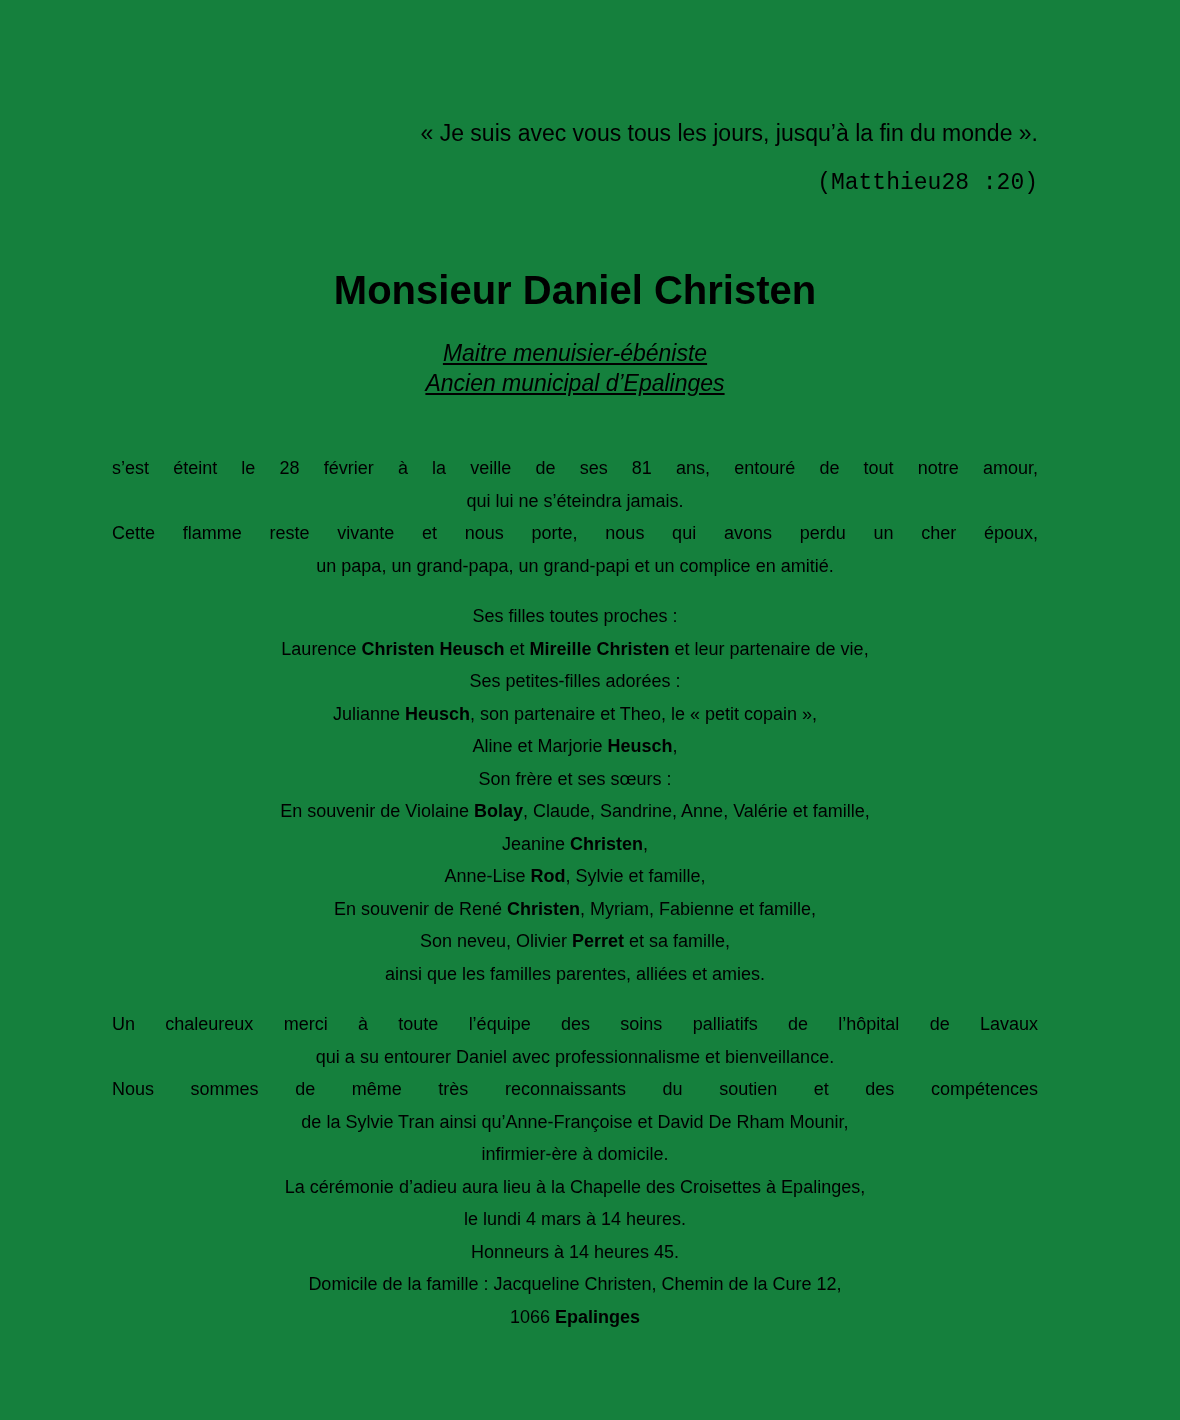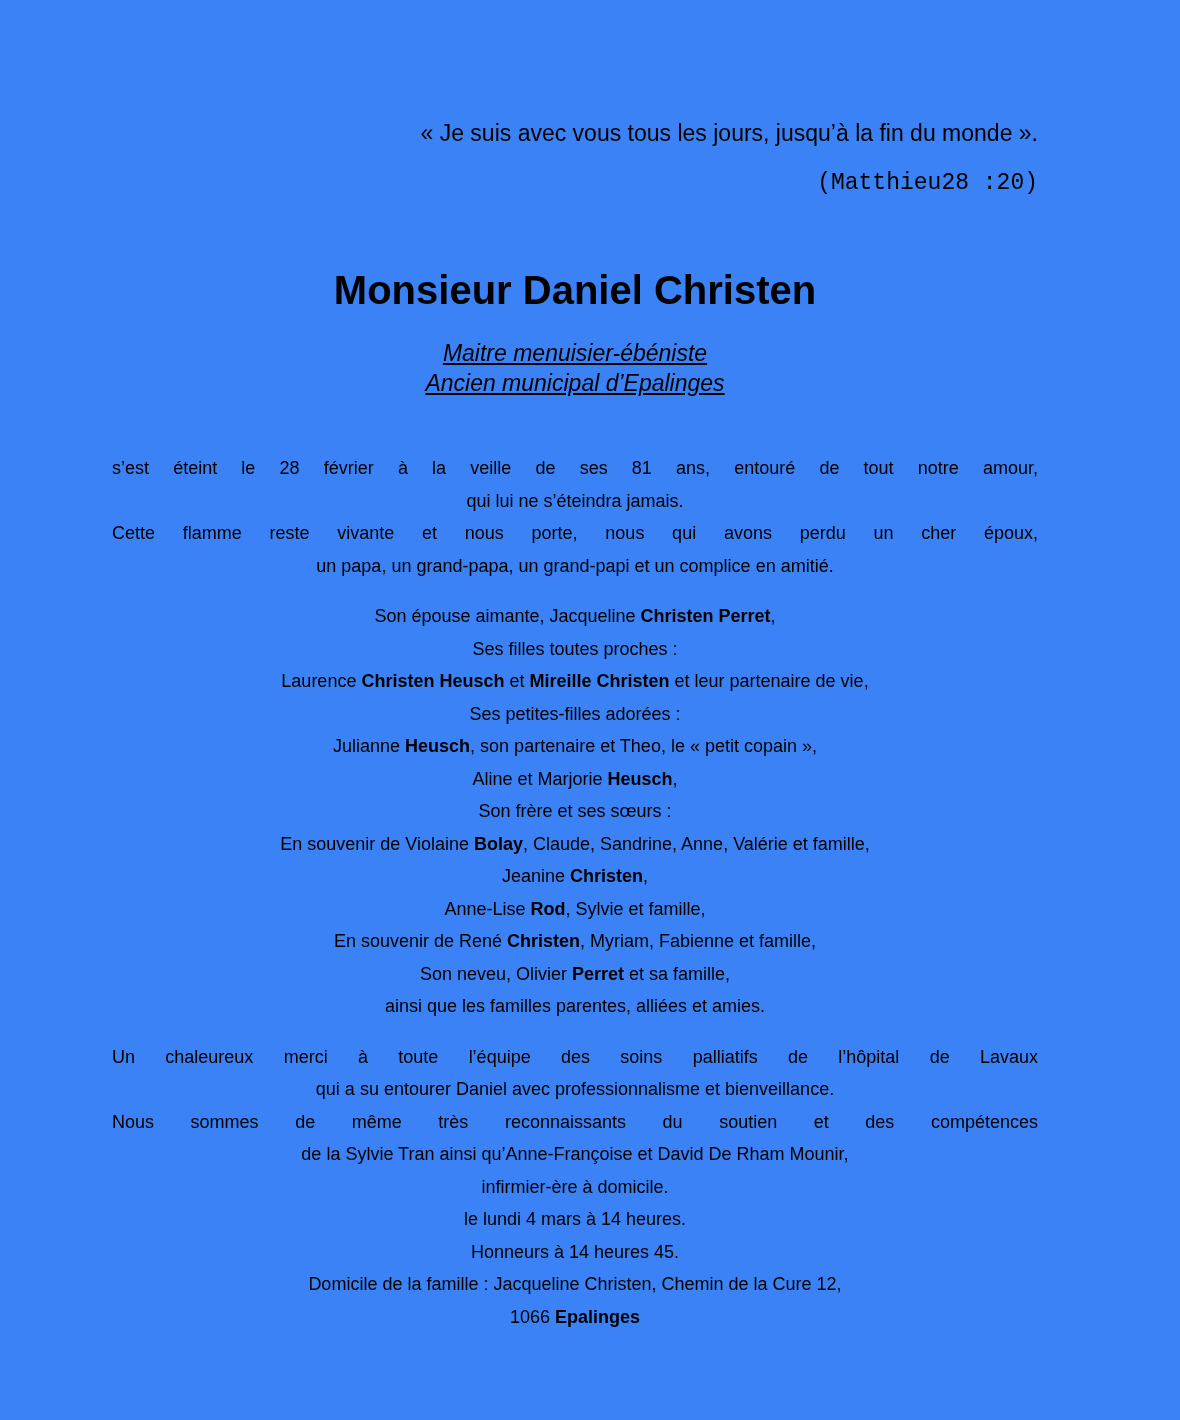--- a/index.html
+++ b/index.html
@@ -66,55 +66,55 @@
     text-align: justify;
     text-align-last: justify;
   }
   .bold {
     font-weight: 700;
   }
 </style>
 </head>
 <body>
 
-<div class="page" style="background: #3b82f6; color: rgb(0, 0, 0);">
+<div class="page" style="background: #15803d; color: rgb(0, 0, 0);">
   <div class="quote">« Je suis avec vous tous les jours, jusqu’à la fin du monde ».</div>
   <div class="quote-source">(Matthieu28 :20)</div>
   <h1 class="doc-title">Monsieur Daniel Christen</h1>
   <div class="subtitles">
     <div class="subtitle">Maitre menuisier-ébéniste</div>
     <div class="subtitle">Ancien municipal d’Epalinges</div>
   </div>
   <div class="body-text" id="body-text">
       <div class="paragraph">
         <div class="line fill"><span>s’est éteint le 28 février à la veille de ses 81 ans, entouré de tout notre amour,</span></div>
         <div class="line"><span>qui lui ne s’éteindra jamais.</span></div>
         <div class="line fill"><span>Cette flamme reste vivante et nous porte, nous qui avons perdu un cher époux,</span></div>
         <div class="line"><span>un papa, un grand-papa, un grand-papi et un complice en amitié.</span></div>
       </div>
       <div class="paragraph">
-        <div class="line"><span>Son épouse aimante, Jacqueline </span><span class="bold">Christen Perret</span><span>,</span></div>
         <div class="line"><span>Ses filles toutes proches :</span></div>
         <div class="line"><span>Laurence </span><span class="bold">Christen Heusch</span><span> et </span><span class="bold">Mireille Christen</span><span> et leur partenaire de vie,</span></div>
         <div class="line"><span>Ses petites-filles adorées :</span></div>
         <div class="line"><span>Julianne </span><span class="bold">Heusch</span><span>, son partenaire et Theo, le « petit copain »,</span></div>
         <div class="line"><span>Aline et Marjorie </span><span class="bold">Heusch</span><span>,</span></div>
         <div class="line"><span>Son frère et ses sœurs :</span></div>
         <div class="line"><span>En souvenir de Violaine </span><span class="bold">Bolay</span><span>, Claude, Sandrine, Anne, Valérie et famille,</span></div>
         <div class="line"><span>Jeanine </span><span class="bold">Christen</span><span>,</span></div>
         <div class="line"><span>Anne-Lise </span><span class="bold">Rod</span><span>, Sylvie et famille,</span></div>
         <div class="line"><span>En souvenir de René </span><span class="bold">Christen</span><span>, Myriam, Fabienne et famille,</span></div>
         <div class="line"><span>Son neveu, Olivier </span><span class="bold">Perret</span><span> et sa famille,</span></div>
         <div class="line"><span>ainsi que les familles parentes, alliées et amies.</span></div>
       </div>
       <div class="paragraph">
         <div class="line fill"><span>Un chaleureux merci à toute l’équipe des soins palliatifs de l’hôpital de Lavaux</span></div>
         <div class="line"><span>qui a su entourer Daniel avec professionnalisme et bienveillance.</span></div>
         <div class="line fill"><span>Nous sommes de même très reconnaissants du soutien et des compétences</span></div>
         <div class="line"><span>de la Sylvie Tran ainsi qu’Anne-Françoise et David De Rham Mounir,</span></div>
         <div class="line"><span>infirmier-ère à domicile.</span></div>
+        <div class="line"><span>La cérémonie d’adieu aura lieu à la Chapelle des Croisettes à Epalinges,</span></div>
         <div class="line"><span>le lundi 4 mars à 14 heures.</span></div>
         <div class="line"><span>Honneurs à 14 heures 45.</span></div>
         <div class="line"><span>Domicile de la famille : Jacqueline Christen, Chemin de la Cure 12,</span></div>
         <div class="line"><span>1066 </span><span class="bold">Epalinges</span></div>
       </div>
     </div>
 </div>
 
 </body></html>

